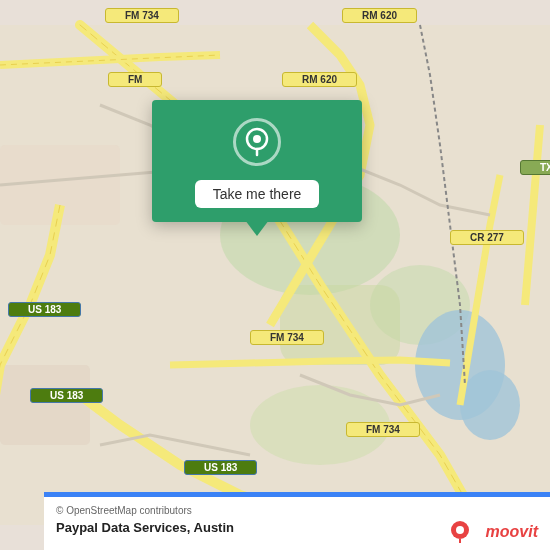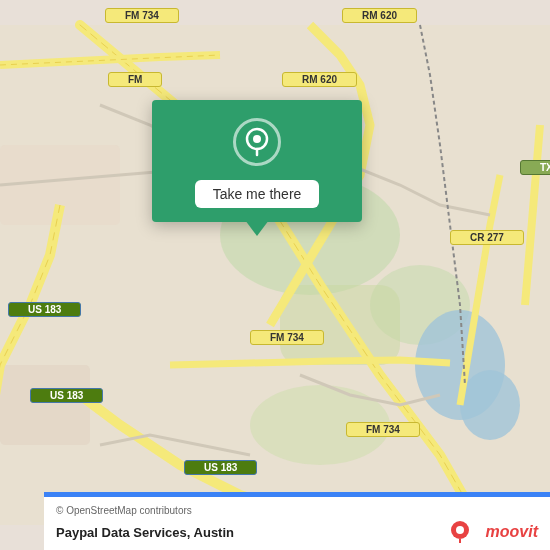--- a/index.html
+++ b/index.html
@@ -87,21 +87,20 @@
     }
 
     .copyright-text {
       font-size: 10px;
       color: #666;
       margin-bottom: 4px;
     }
 
     .location-row {
       display: flex;
-      align-items: center;
       justify-content: space-between;
     }
 
     .location-name {
       font-size: 13px;
       font-weight: bold;
       color: #222;
     }
 
     .moovit-logo {

